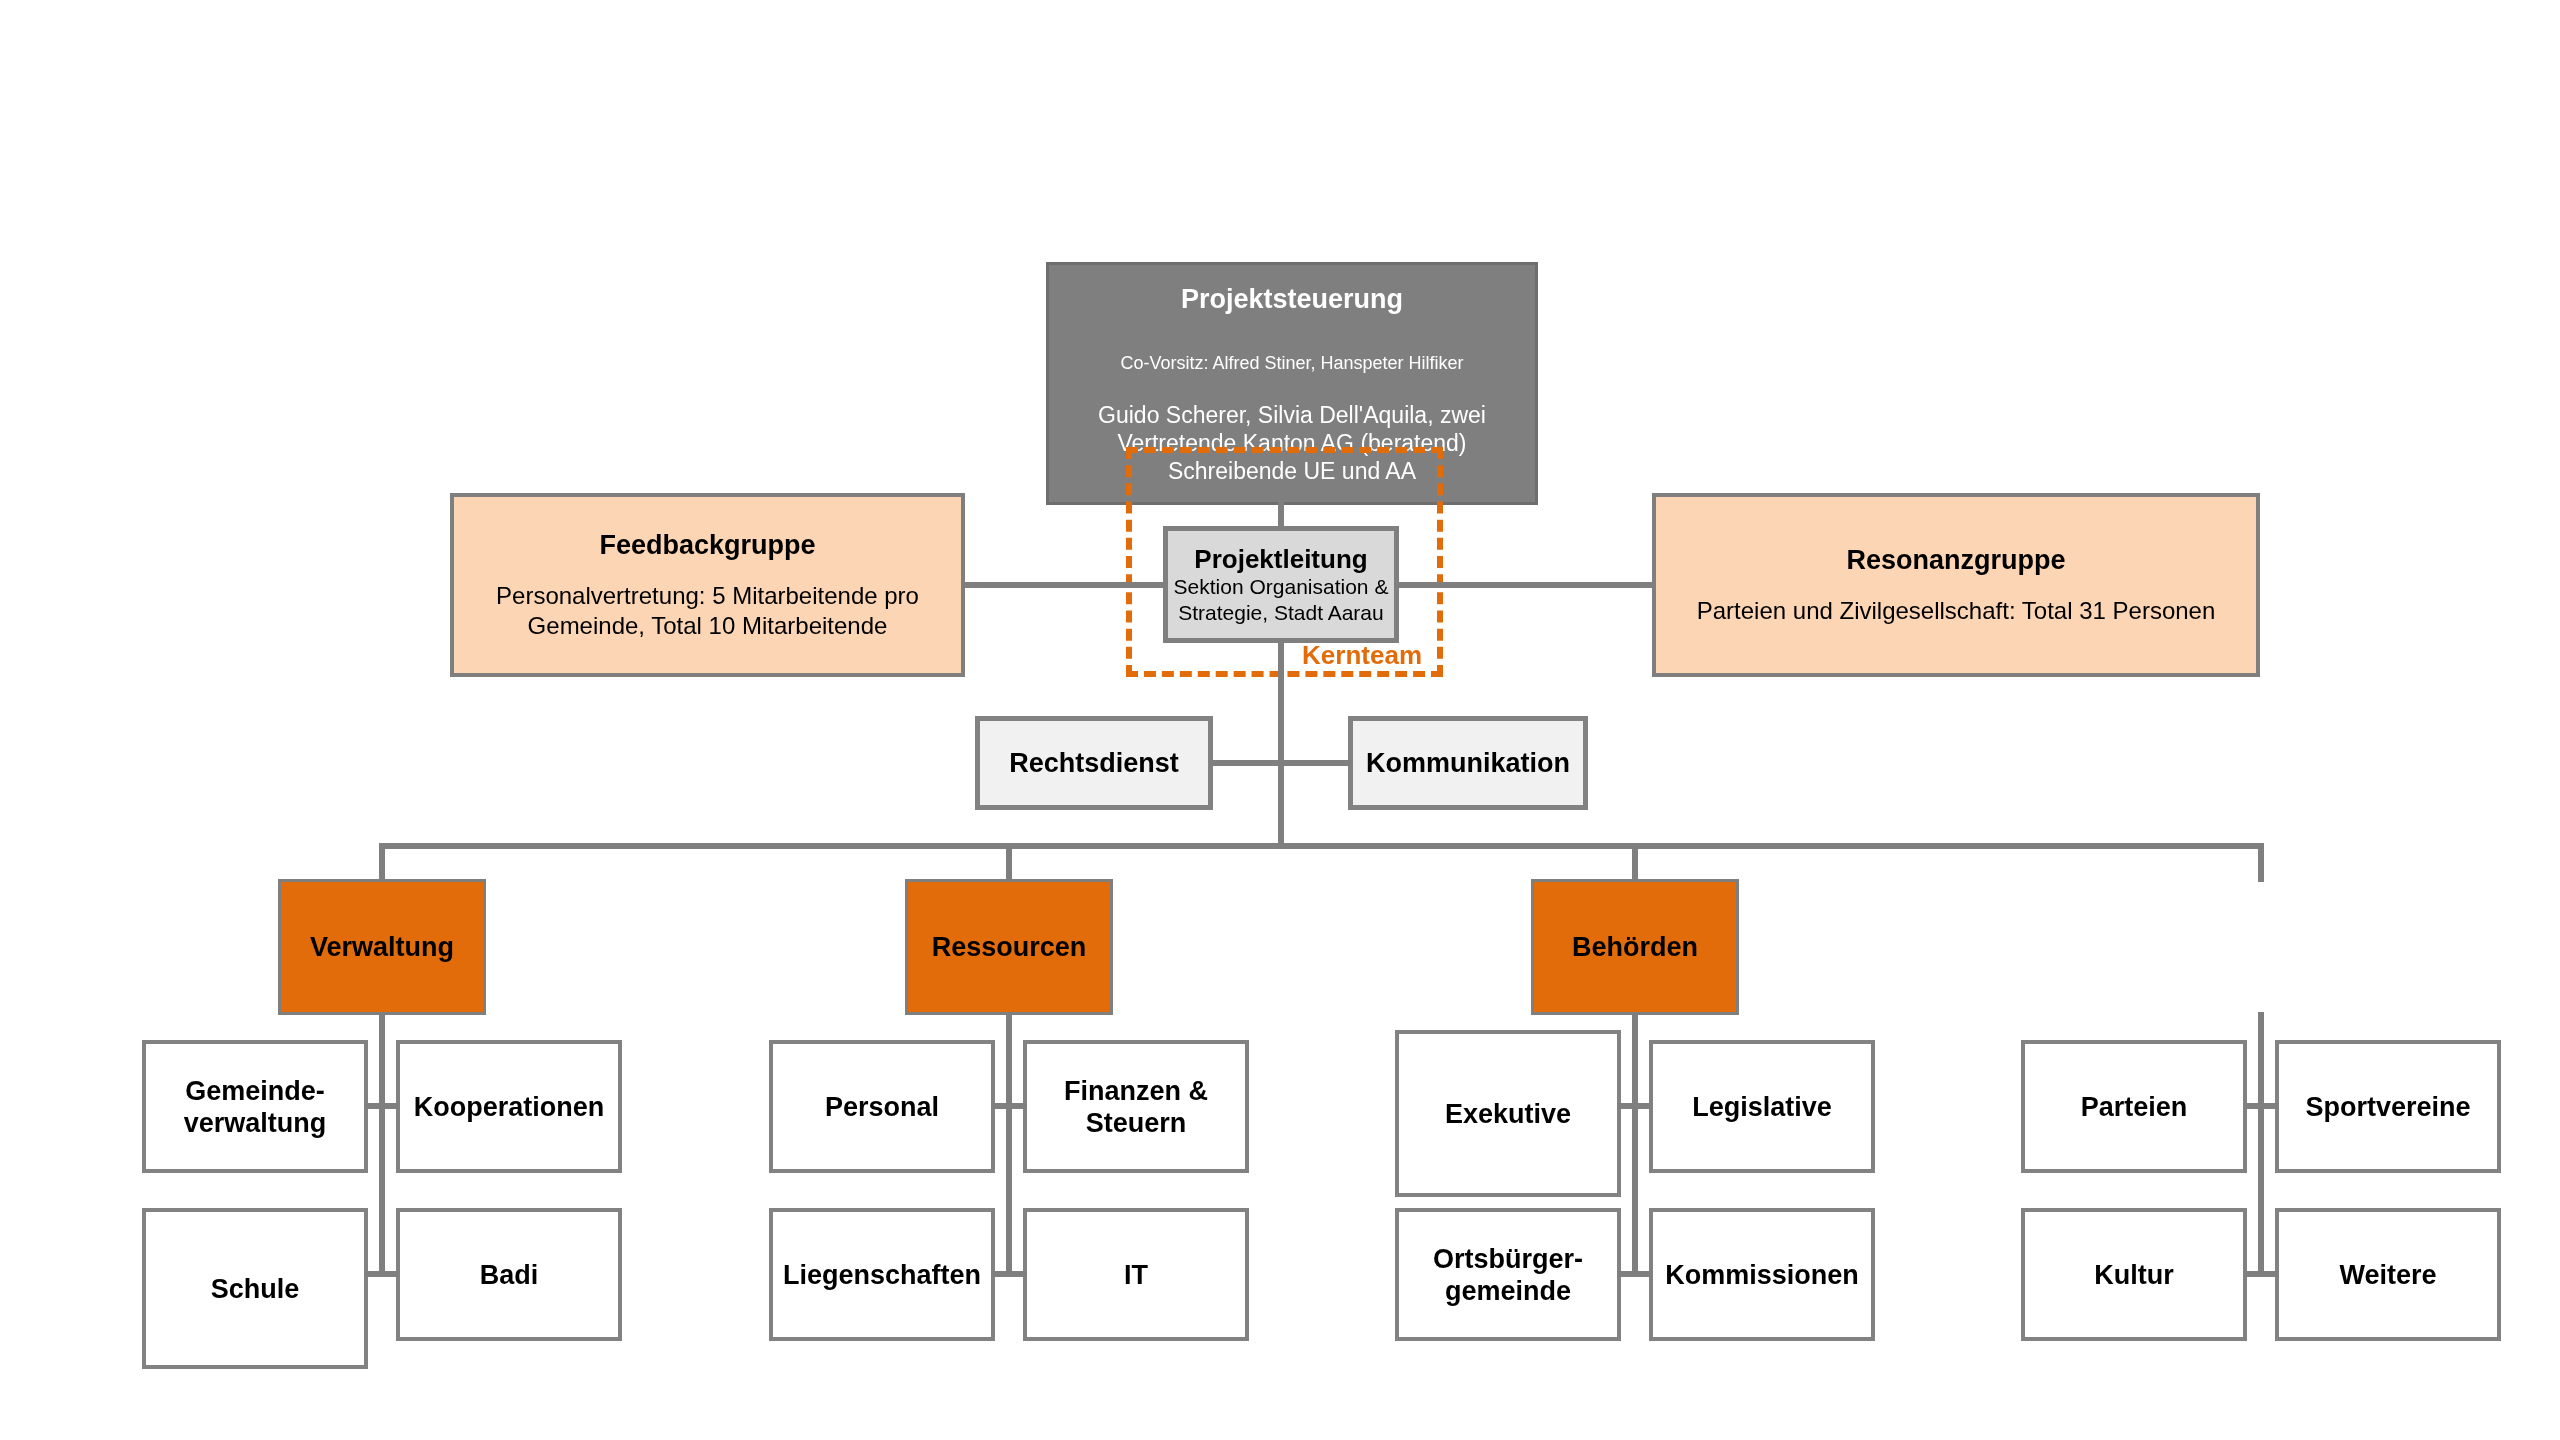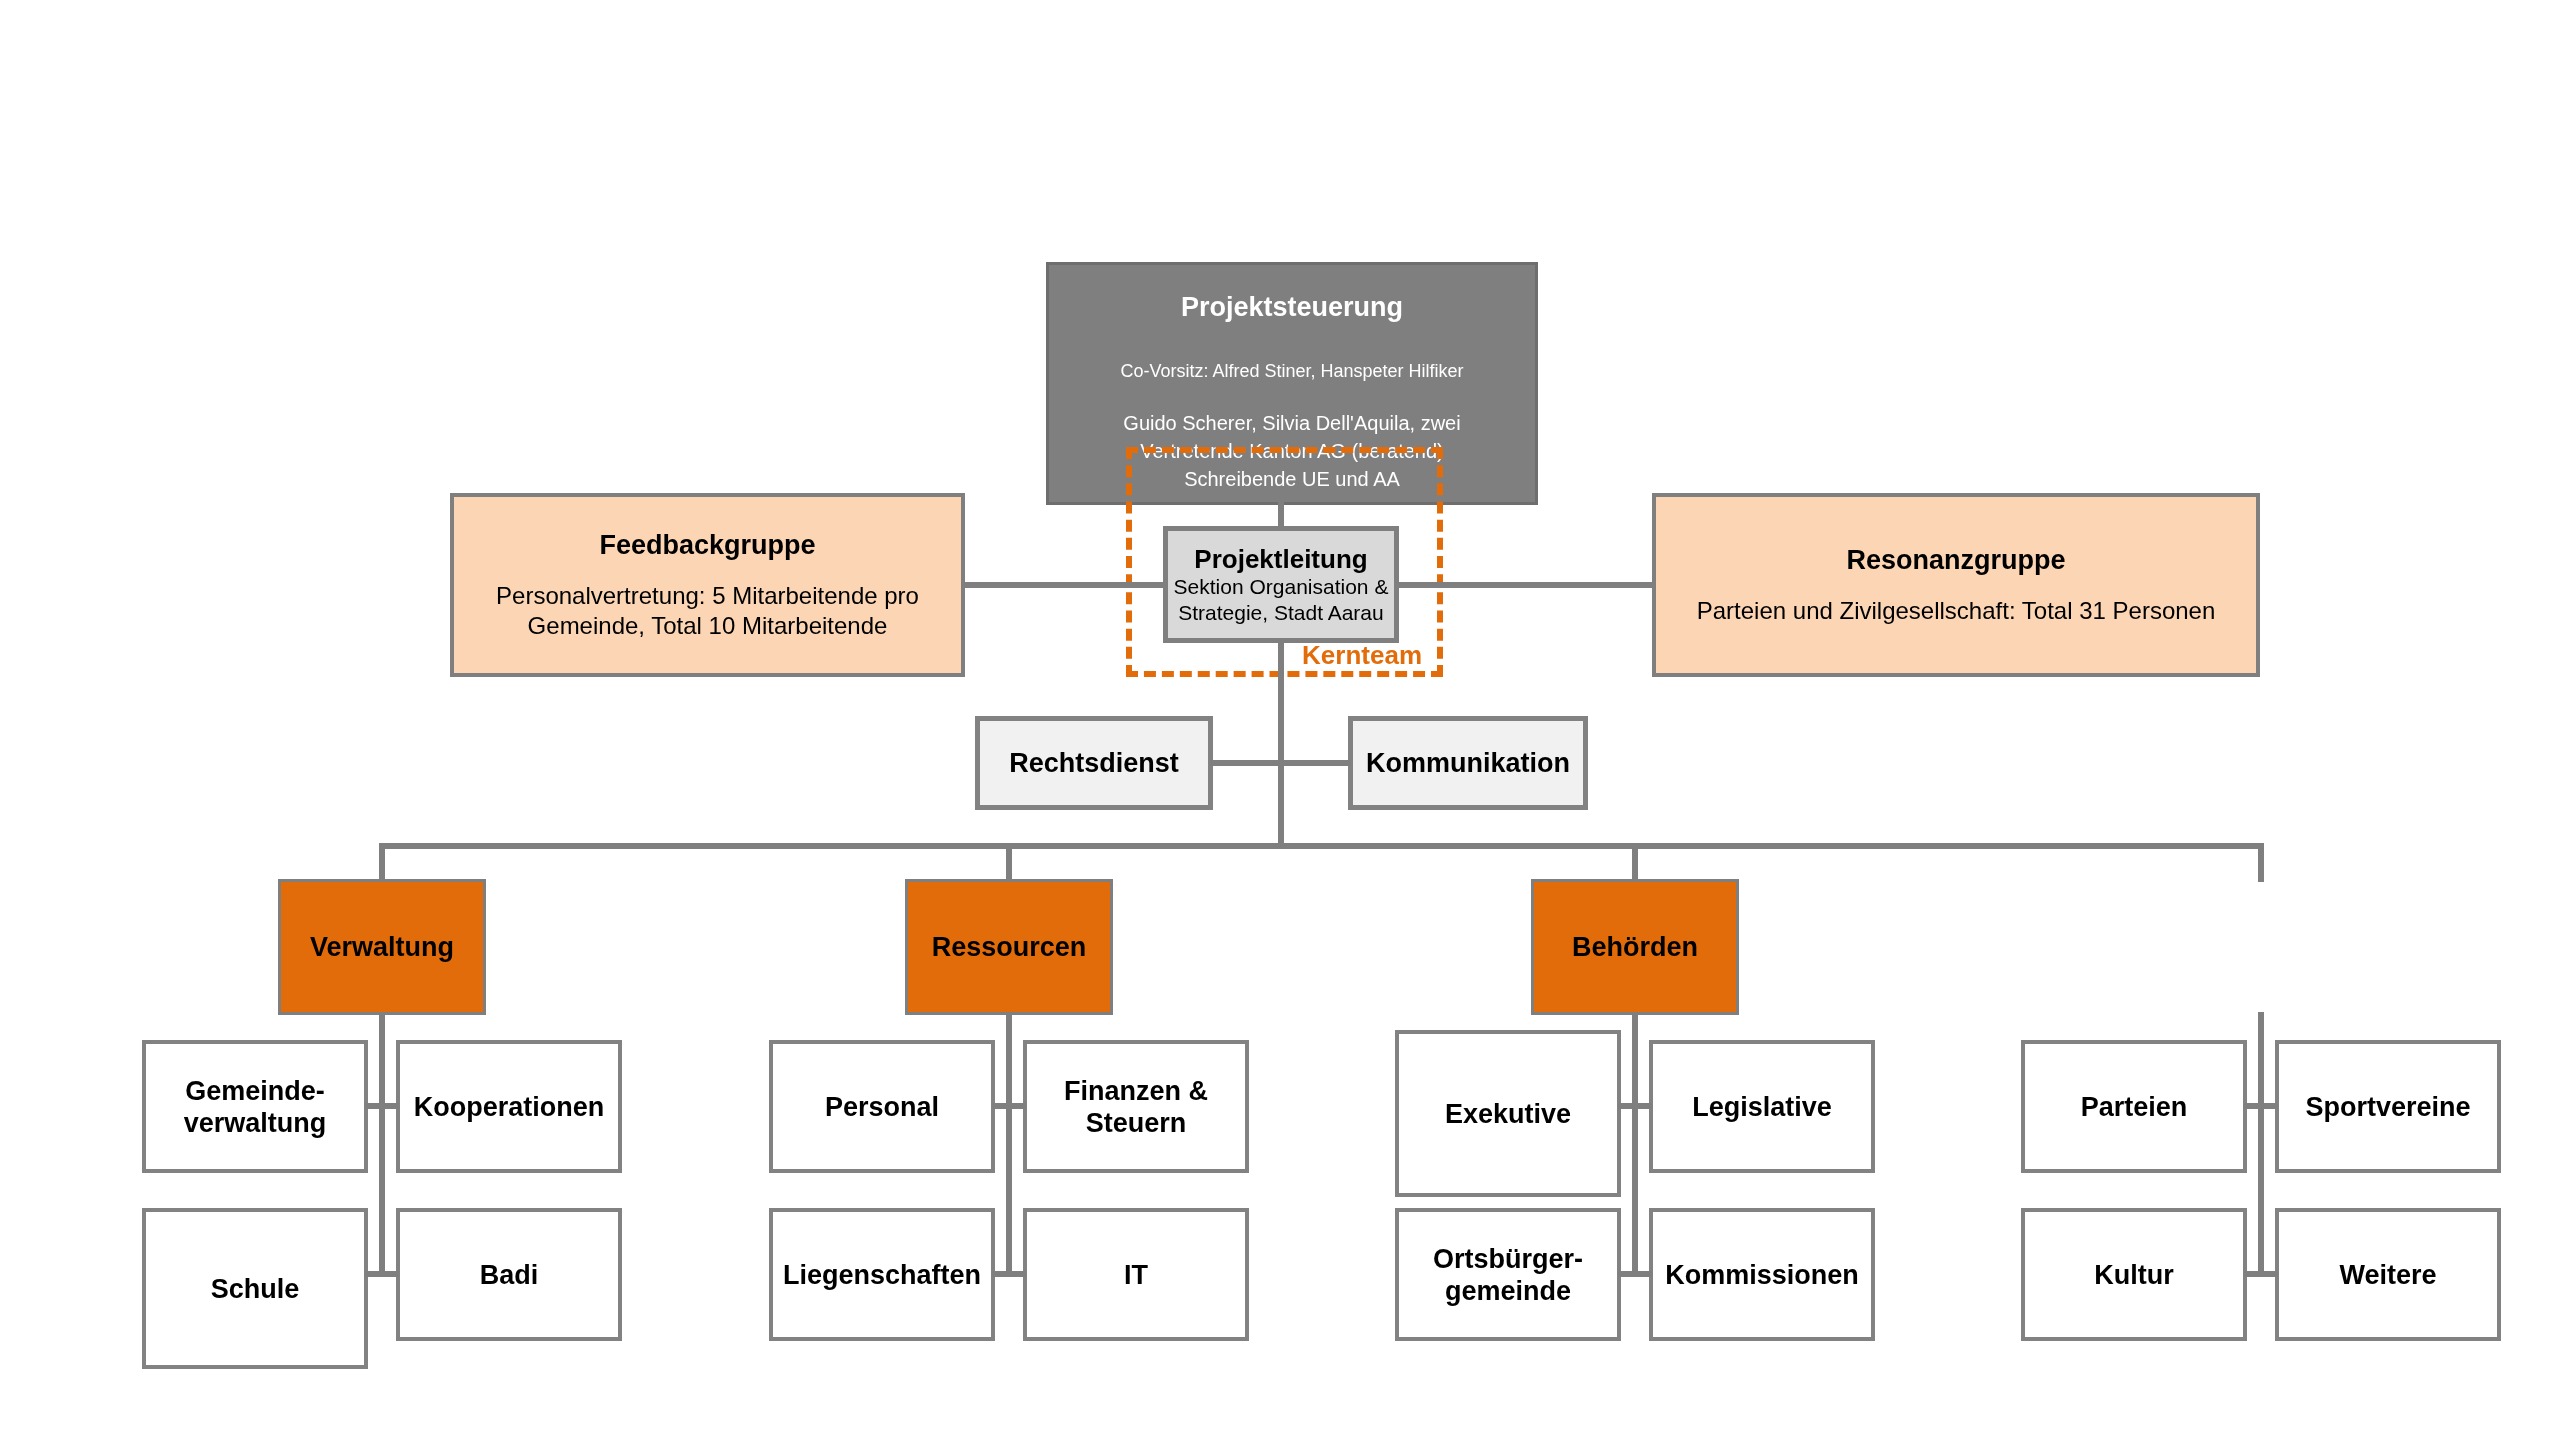--- a/index.html
+++ b/index.html
@@ -12,25 +12,25 @@
     position:absolute;box-sizing:border-box;z-index:2;
     display:flex;flex-direction:column;align-items:center;justify-content:center;
     text-align:center;
   }
   .ln{display:block;}
   .title{font-weight:700;font-size:27px;line-height:32px;}
   .body24{font-size:24px;line-height:30px;}
   
   .steering{
     background:#7f7f7f;border:3px solid #6e6e6e;color:#ffffff;
-    justify-content:flex-start;padding-top:26px;
+    justify-content:flex-start;padding-top:18px;
   }
   .steering .title{margin-bottom:34px;}
   .steering .p1{font-size:18px;line-height:28px;margin-bottom:24px;}
-  .steering .p2{font-size:20px;line-height:28px;}
+  .steering .p2{font-size:23px;line-height:28px;}
   
   .peach{background:#fbd5b4;border:4px solid #7f7f7f;}
   .peach .title{margin-bottom:20px;}
   
   .pl{background:#d9d9d9;border:5px solid #7f7f7f;}
   .pl .title{font-size:26px;line-height:30px;}
   .pl .body{font-size:21px;line-height:26px;white-space:nowrap;}
   
   .svc{background:#f1f1f1;border:5px solid #828282;font-weight:700;font-size:27px;}
   

